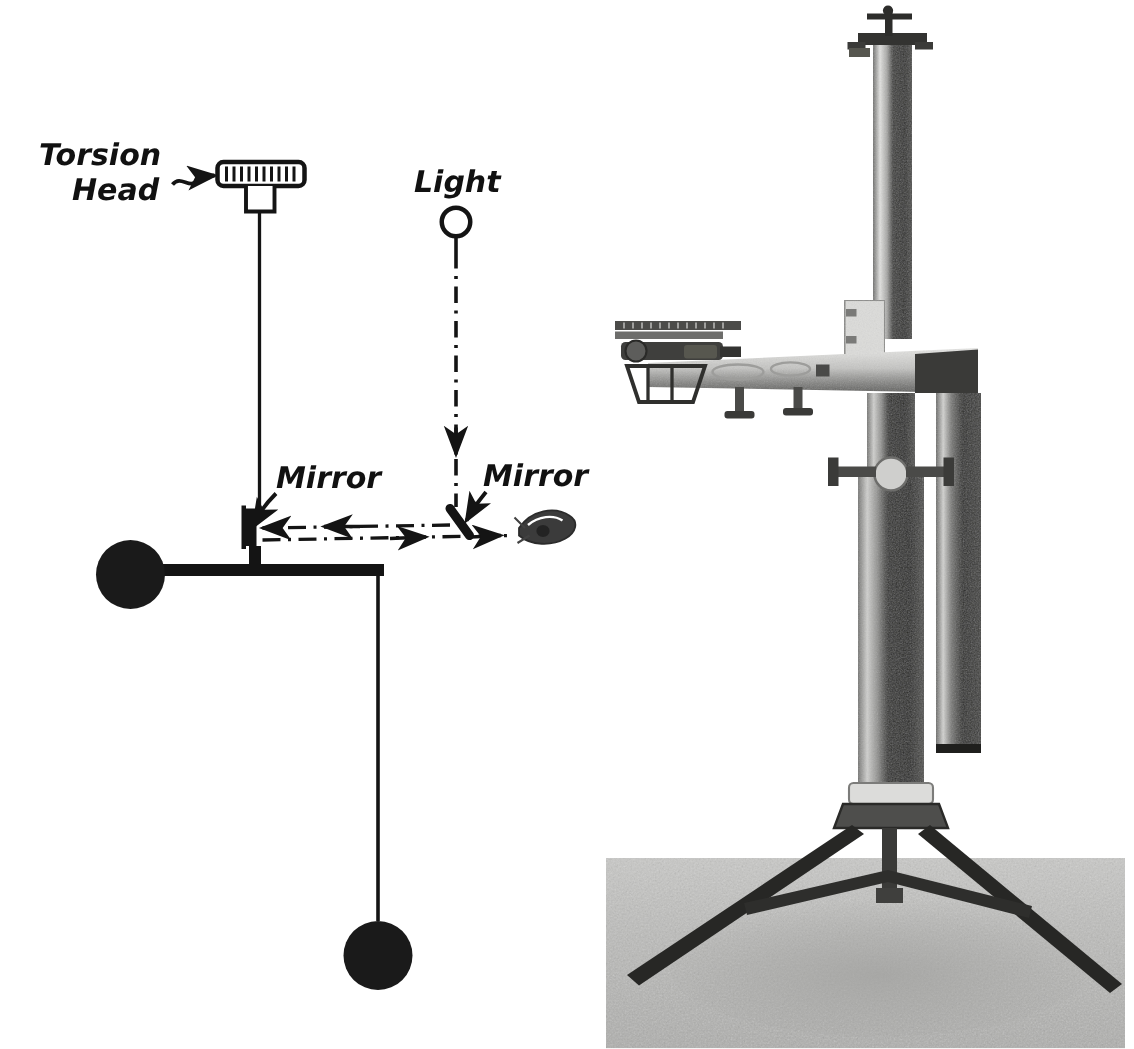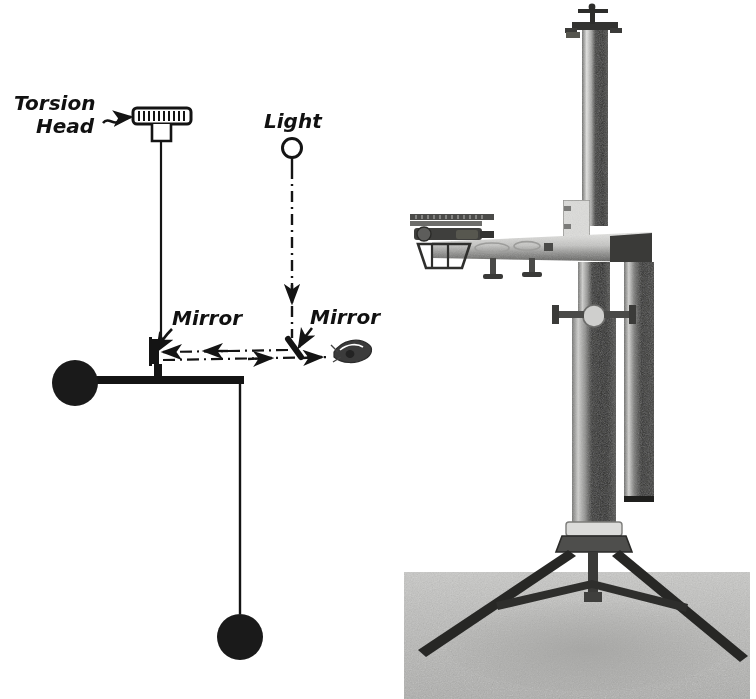--- a/index.html
+++ b/index.html
@@ -19,21 +19,21 @@
     left: 0; top: 0;
     width: 756px;
     height: 699px;
     background: #ffffff;
   }
   .panel {
     position: absolute;
     top: 0;
     height: 699px;
   }
-  #diagram-panel { left: 0; width: 400px; }
+  #diagram-panel { left: 0; width: 400px; padding-left: 12px; }
   #photo-panel   { left: 396px; width: 360px; }
   svg { display: block; }
   .hand-label {
     font-family: "DejaVu Sans", sans-serif;
     font-style: italic;
     font-weight: bold;
     fill: #111111;
   }
 </style>
 </head>

